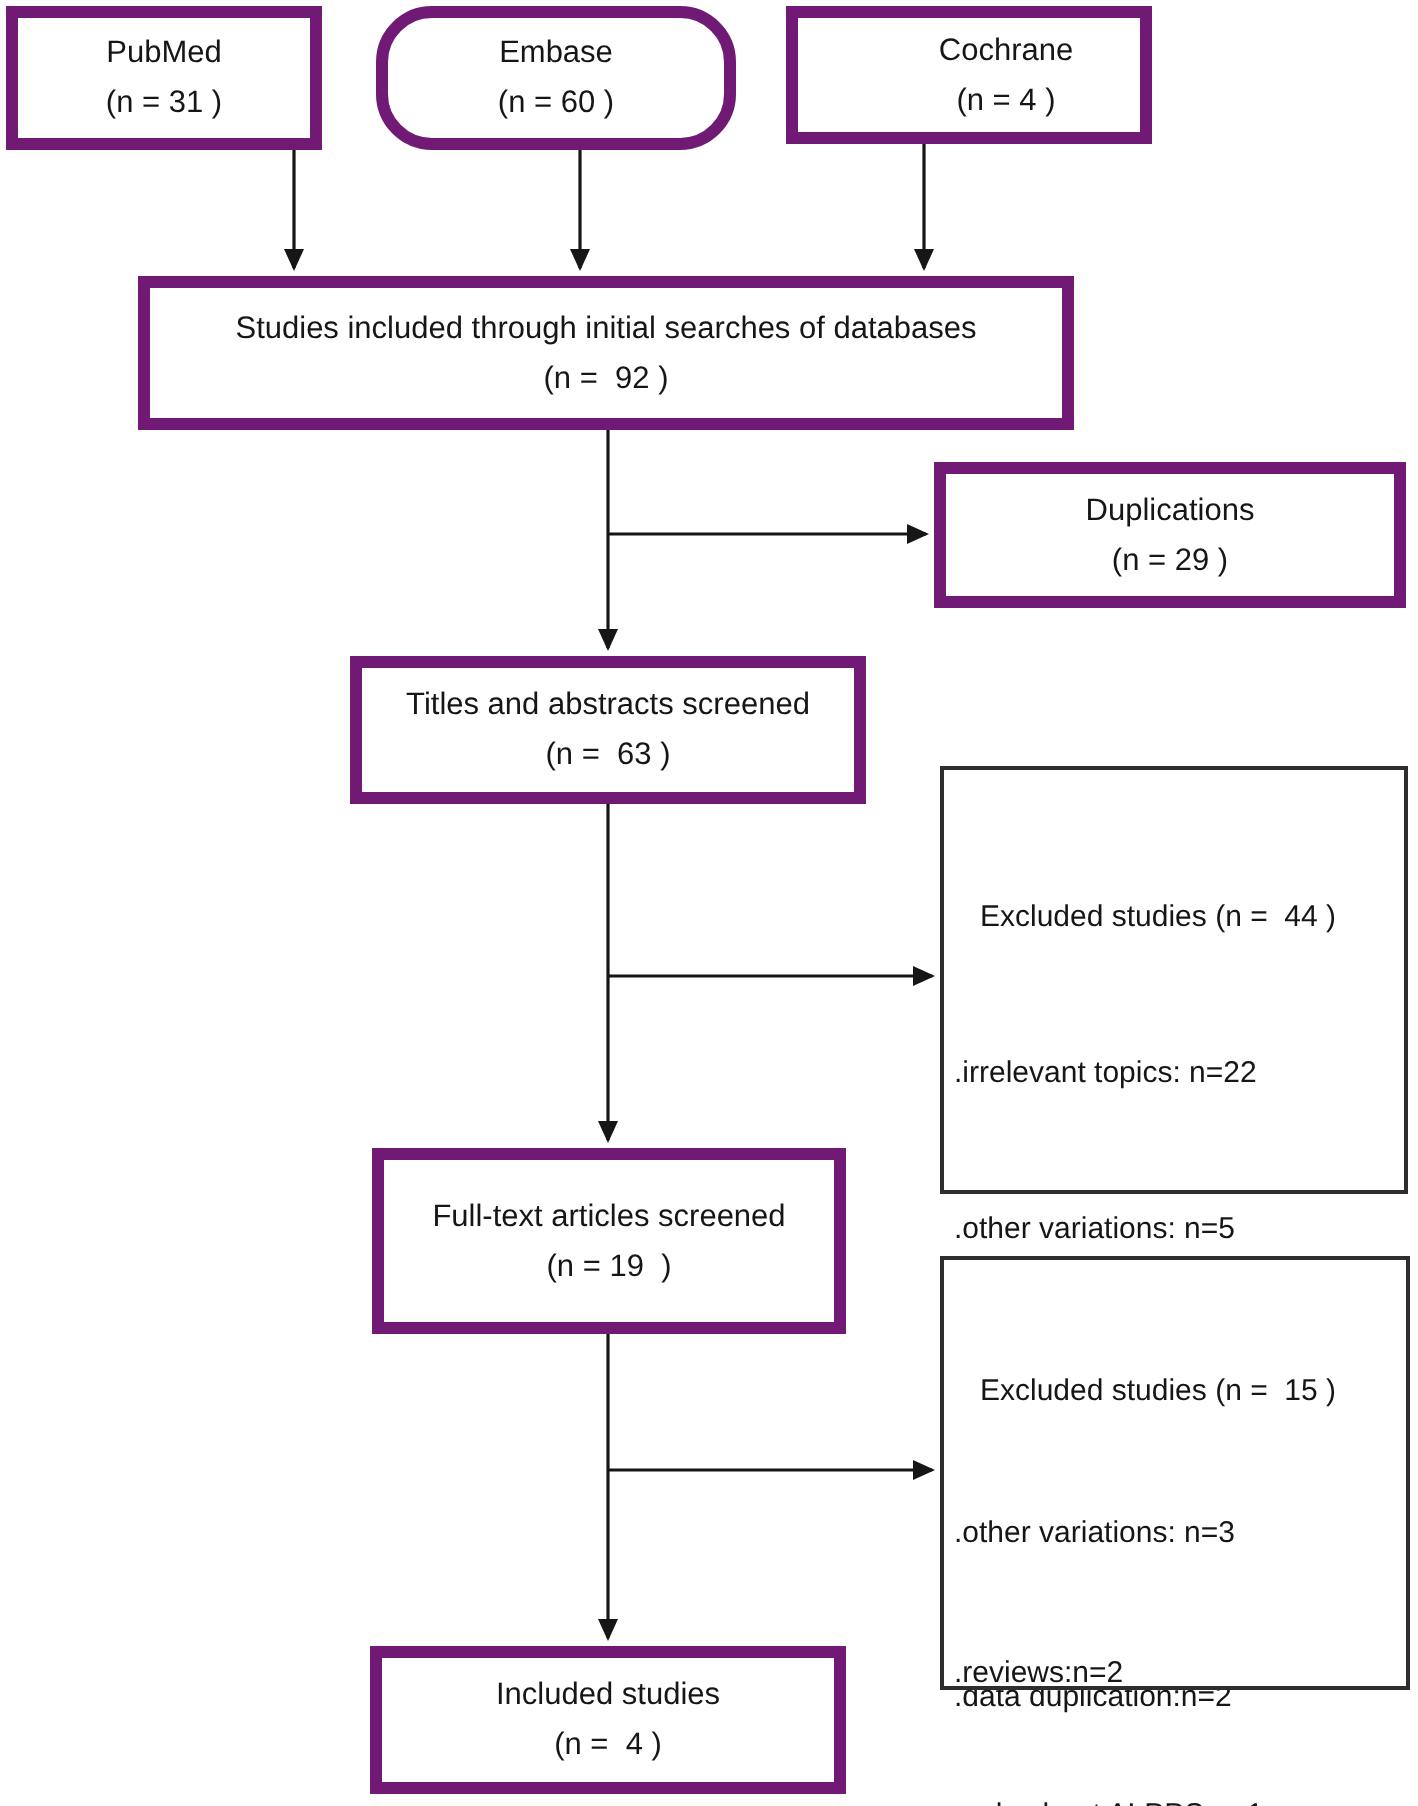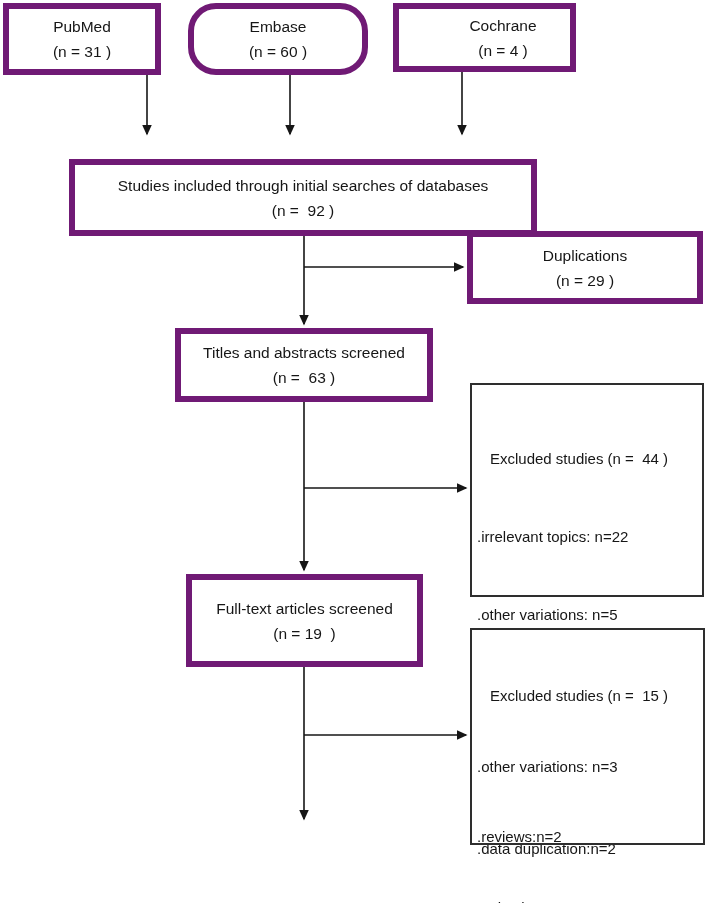--- a/index.html
+++ b/index.html
@@ -95,21 +95,21 @@
   <div class="box" style="left:188px; top:3px; width:180px; height:72px;border-radius:28px;">
     <div class="label">Embase</div>
     <div class="count">(n = 60 )</div>
   </div>
 
   <div class="box" style="left:393px; top:3px; width:183px; height:69px;padding-left:37px;">
     <div class="label">Cochrane</div>
     <div class="count">(n = 4 )</div>
   </div>
 
-  <div class="box" style="left:69px; top:138px; width:468px; height:77px;margin-top:21px;">
+  <div class="box" style="left:69px; top:138px; width:468px; height:77px;">
     <div class="label">Studies included through initial searches of databases</div>
     <div class="count">(n =  92 )</div>
   </div>
 
   <div class="box" style="left:467px; top:231px; width:236px; height:73px;">
     <div class="label">Duplications</div>
     <div class="count">(n = 29 )</div>
   </div>
 
   <div class="box" style="left:175px; top:328px; width:258px; height:74px;">
@@ -138,14 +138,18 @@
     <div class="item">.other variations: n=3</div>
     <div class="item">.reviews:n=2</div>
     <div class="item">.only about ALPPS:n=1</div>
     
     
     
     
     
   </div>
 
+  <div class="box" style="left:185px; top:823px; width:238px; height:74px;">
+    <div class="label">Included studies</div>
+    <div class="count">(n =  4 )</div>
+  </div>
 
 </div>
 
 </body></html>

